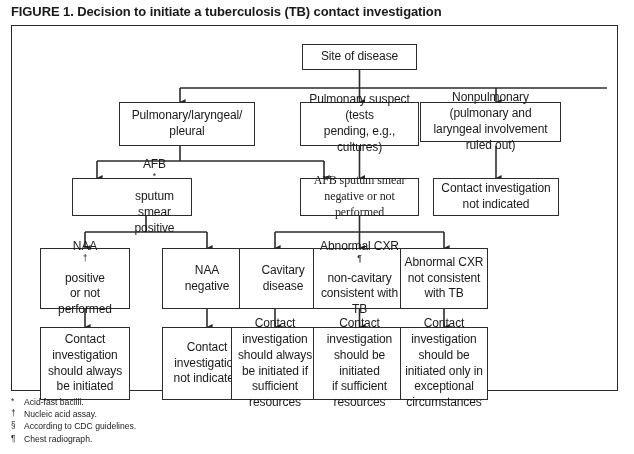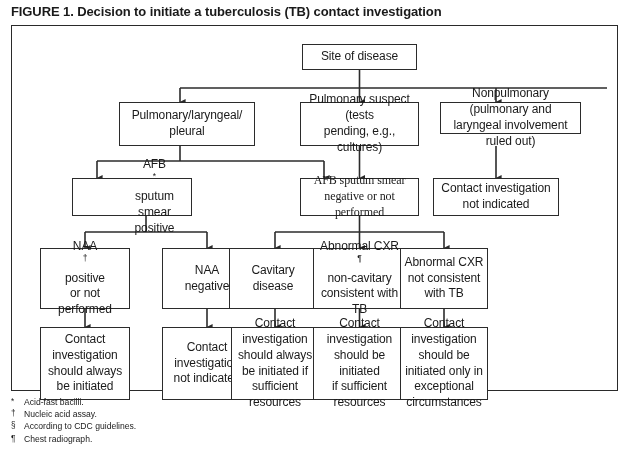--- a/index.html
+++ b/index.html
@@ -139,21 +139,21 @@
     </span>
   </div>
 
   <div class="node" style="left:288px; top:76px; width:119px; height:44px;">
     <span>
       <span>Pulmonary suspect (tests</span>
       <span>pending, e.g., cultures)</span>
     </span>
   </div>
 
-  <div class="node" style="left:428px; top:76px; width:141px; height:32px;text-align:center;">
+  <div class="node" style="left:408px; top:76px; width:141px; height:40px;text-align:center;">
     <span>
       <span>Nonpulmonary (pulmonary and</span>
       <span>laryngeal involvement ruled out)</span>
     </span>
   </div>
 
   <div class="node" style="left:60px; top:152px; width:120px; height:38px;padding-left:48px;">
     <span>
       <span><span>AFB</span><sup>*</sup><span> sputum smear</span></span>
       <span>positive</span>
@@ -182,21 +182,21 @@
     </span>
   </div>
 
   <div class="node" style="left:150px; top:222px; width:90px; height:61px;">
     <span>
       <span>NAA</span>
       <span>negative</span>
     </span>
   </div>
 
-  <div class="node" style="left:217px; top:222px; width:88px; height:61px;">
+  <div class="node" style="left:227px; top:222px; width:88px; height:61px;">
     <span>
       <span>Cavitary</span>
       <span>disease</span>
     </span>
   </div>
 
   <div class="node" style="left:301px; top:222px; width:93px; height:61px;">
     <span>
       <span><span>Abnormal CXR</span><sup>¶</sup></span>
       <span>non-cavitary</span>

